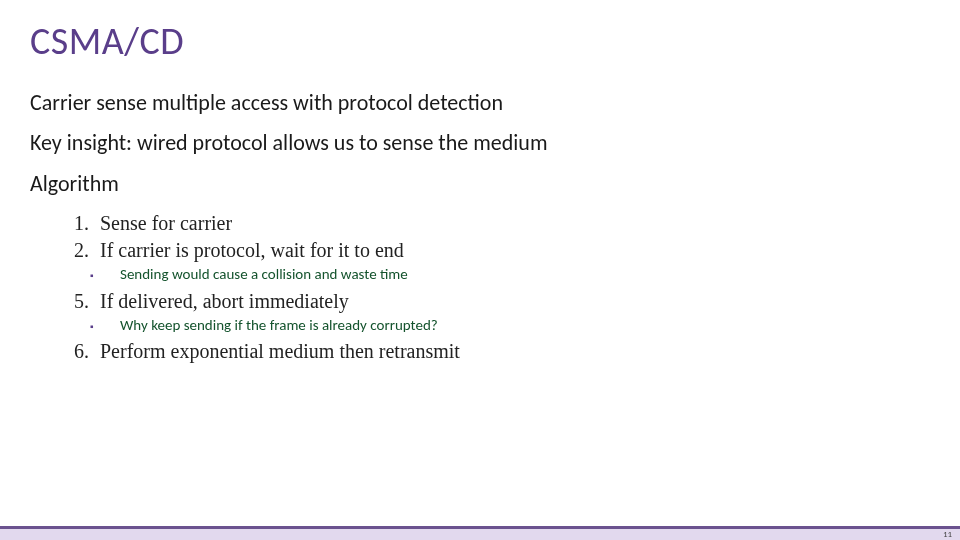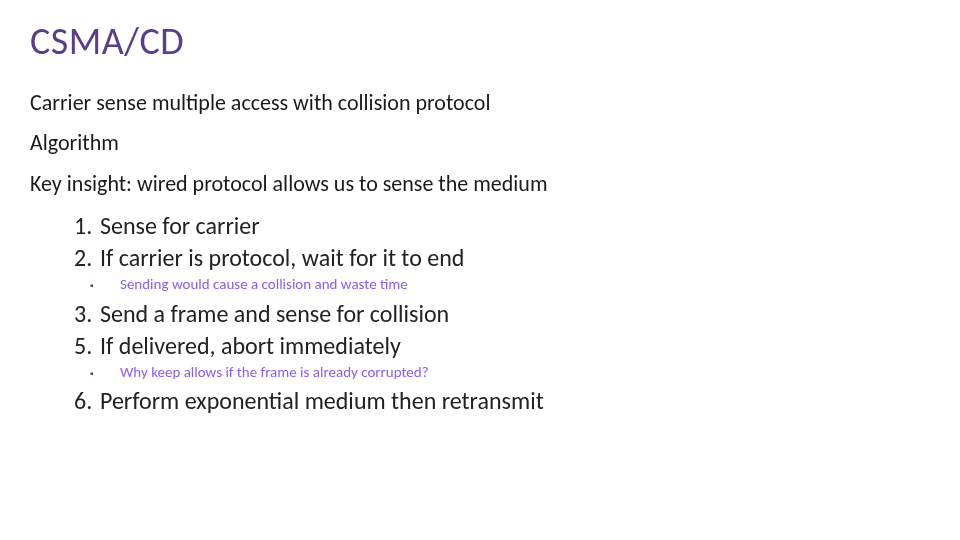--- a/index.html
+++ b/index.html
@@ -1,49 +1,51 @@
 <!DOCTYPE html>
 <html><head>
 <meta charset="utf-8">
 <style>
   * { margin: 0; padding: 0; box-sizing: border-box; }
   html, body { width: 960px; height: 540px; font-family: "Segoe UI", "Calibri", Arial, sans-serif; background: #fff; color: #222; overflow: hidden; }
   .slide { position: relative; width: 960px; height: 540px; padding: 18px 30px 11px 30px; }
   .title { font-size: 38px; color: #5a3e8a; font-weight: 400; letter-spacing: 0.5px; margin-bottom: 26px; }
   .body-text { font-size: 22px; color: #1a1a1a; font-weight: 400; margin-bottom: 14px; line-height: 1.2; }
   .ol { list-style: none; padding-left: 44px; }
-  .ol > li { font-size: 24px; margin-bottom: 2px; line-height: 1.25; }
+  .ol > li { font-size: 20px; margin-bottom: 2px; line-height: 1.25; font-family: Liberation Serif, serif; }
   .ol > li .num { display: inline-block; min-width: 26px; }
   .sub { list-style: none; padding-left: 60px; margin: 2px 0 4px 0; }
-  .sub li { font-size: 15px; color: #8b5cf6; font-weight: 500; line-height: 1.3; }
+  .sub li { font-size: 15px; color: #14532d; font-weight: 500; line-height: 1.3; }
   .sub li::before { content: "▪"; color: #5a3e8a; font-size: 10px; display: inline-block; width: 30px; vertical-align: middle; }
   .footer-bar { position: absolute; left: 0; right: 0; bottom: 0; height: 14px; background: linear-gradient(#e2d9ee, #e2d9ee); border-top: 3px solid #6b528f; }
   .page-num { position: absolute; right: 8px; bottom: 1px; font-size: 9px; color: #444; }
 </style>
 </head>
 <body>
 
 <div class="slide">
   <h1 class="title">CSMA/CD</h1>
 
-  <p class="body-text">Carrier sense multiple access with collision protocol</p>
+  <p class="body-text">Carrier sense multiple access with protocol detection</p>
+  <p class="body-text">Key insight: wired protocol allows us to sense the medium</p>
   <p class="body-text">Algorithm</p>
-  <p class="body-text">Key insight: wired protocol allows us to sense the medium</p>
 
   <ul class="ol">
     <li><span class="num">1.</span><span>Sense for carrier</span></li>
     <li><span class="num">2.</span><span>If carrier is protocol, wait for it to end</span></li>
   </ul>
   <ul class="sub">
     <li><span>Sending would cause a collision and waste time</span></li>
   </ul>
   <ul class="ol">
-    <li><span class="num">3.</span><span>Send a frame and sense for collision</span></li>
     <li><span class="num">5.</span><span>If delivered, abort immediately</span></li>
   </ul>
   <ul class="sub">
-    <li><span>Why keep allows if the frame is already corrupted?</span></li>
+    <li><span>Why keep sending if the frame is already corrupted?</span></li>
   </ul>
   <ul class="ol">
     <li><span class="num">6.</span><span>Perform exponential medium then retransmit</span></li>
   </ul>
 
+  <div class="footer-bar">
+    <span class="page-num">11</span>
+  </div>
 </div>
 
 </body></html>

